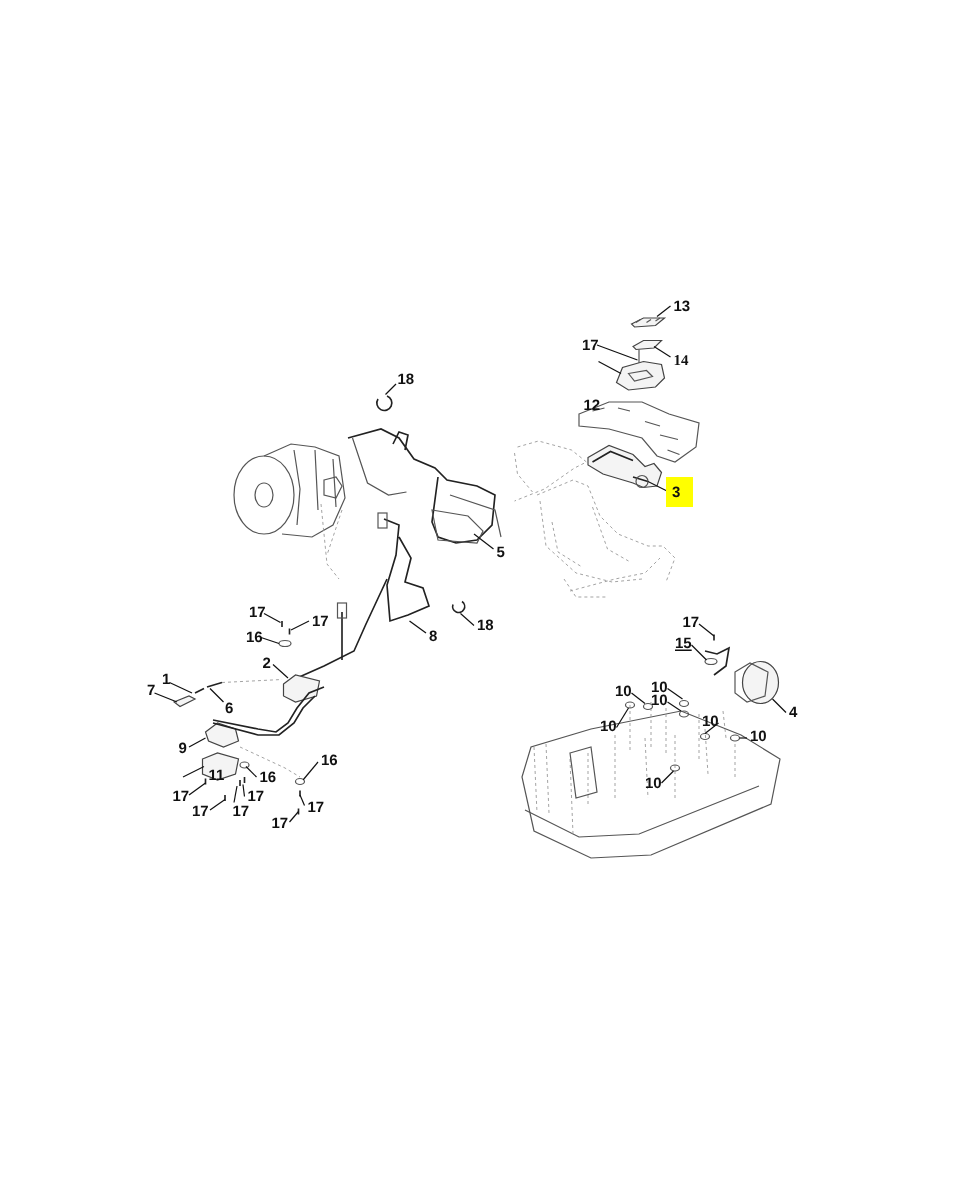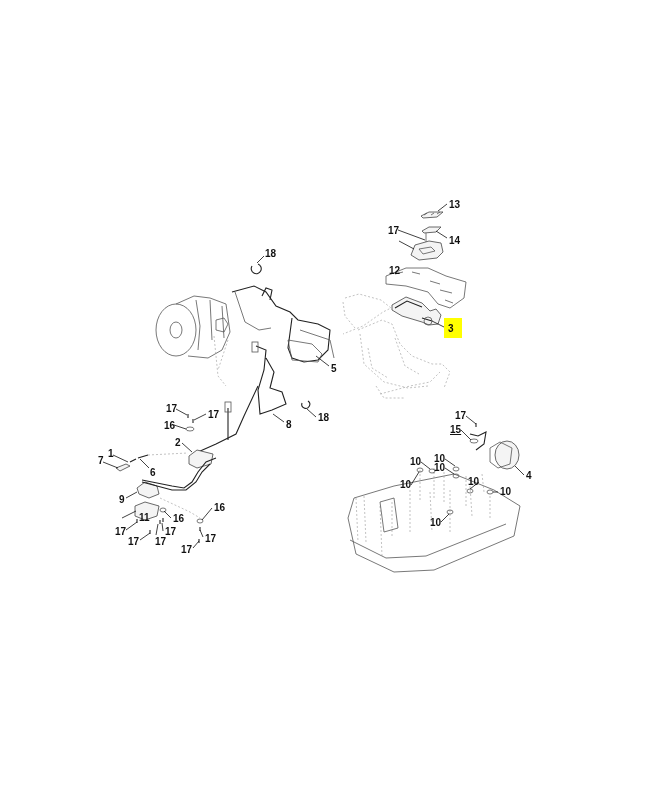--- a/index.html
+++ b/index.html
@@ -176,21 +176,21 @@
       <line class="lead" x1="411" y1="485" x2="419" y2="472"></line>
       <line class="lead" x1="479" y1="482" x2="470" y2="489"></line>
       <line class="lead" x1="498" y1="492" x2="493" y2="492"></line>
       <line class="lead" x1="441" y1="522" x2="449" y2="514"></line>
     </g>
   </svg>
 
   <div class="hl" style="left:444px;top:318px;width:18px;height:20px;"></div>
 
   <span class="lbl" style="left:449px;top:199px;">13</span>
-  <span class="lbl" style="left:449px;top:235px;">14</span>
+  <span class="lbl" style="left:449px;top:235px;font-family:Liberation Serif, serif;">14</span>
   <span class="lbl" style="left:388px;top:225px;">17</span>
   <span class="lbl" style="left:389px;top:237px;margin-top:28px;">12</span>
   <span class="lbl" style="left:448px;top:323px;">3</span>
   <span class="lbl" style="left:265px;top:248px;">18</span>
   <span class="lbl" style="left:331px;top:363px;">5</span>
   <span class="lbl" style="left:318px;top:412px;">18</span>
   <span class="lbl" style="left:286px;top:419px;">8</span>
   <span class="lbl" style="left:166px;top:403px;">17</span>
   <span class="lbl" style="left:208px;top:409px;">17</span>
   <span class="lbl" style="left:164px;top:420px;">16</span>

